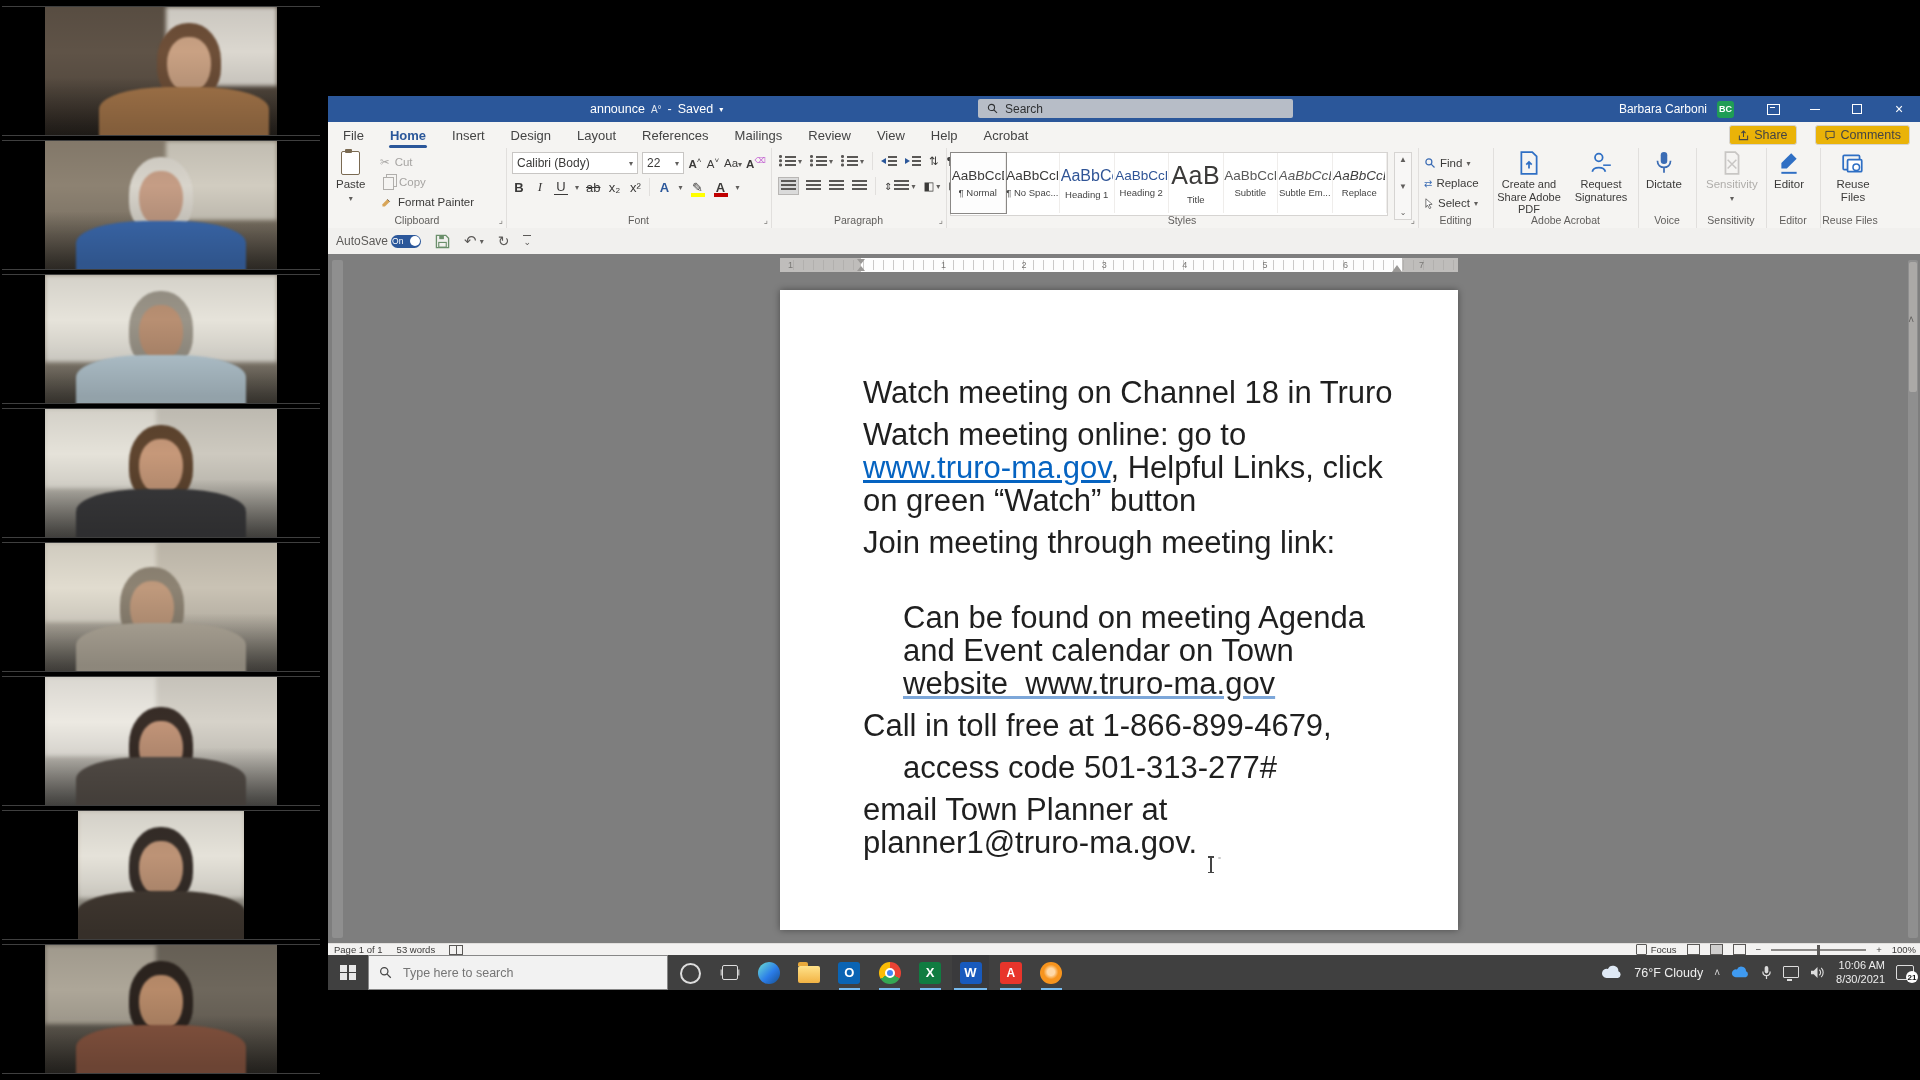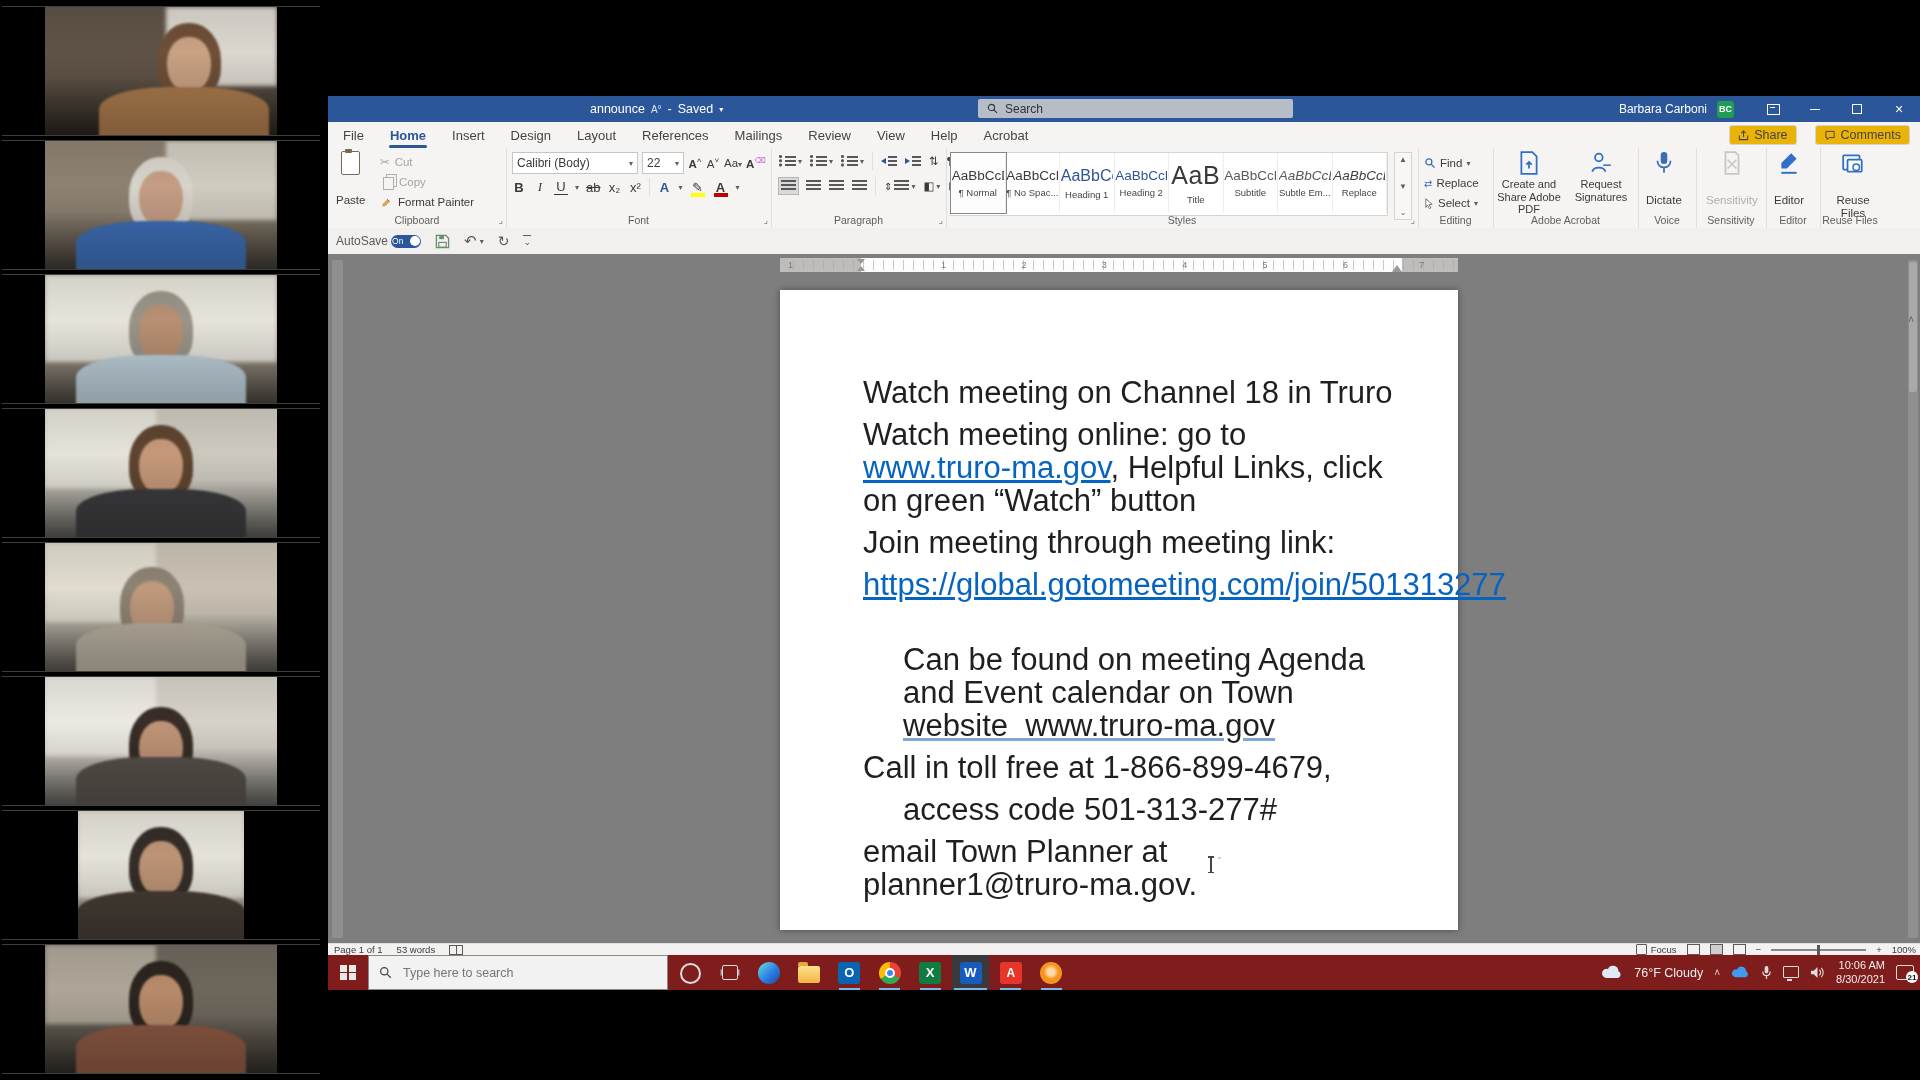--- a/index.html
+++ b/index.html
@@ -67,21 +67,21 @@
   .g-clip{left:0;width:178px;}
   .g-font{left:178px;width:265px;}
   .g-para{left:443px;width:175px;}
   .g-styles{left:618px;width:472px;}
   .g-edit{left:1090px;width:75px;}
   .g-adobe{left:1165px;width:145px;}
   .g-voice{left:1310px;width:58px;}
   .g-sens{left:1368px;width:70px;}
   .g-editor{left:1438px;width:54px;}
   .g-reuse{left:1492px;width:60px;}
-  .bigbtn{position:absolute;top:3px;display:flex;flex-direction:column;align-items:center;gap:19px;text-align:center;line-height:1.15;}
+  .bigbtn{position:absolute;top:3px;display:flex;flex-direction:column;align-items:center;gap:3px;text-align:center;line-height:1.15;}
   .ic-clipboard{width:17px;height:22px;border:1.5px solid #7a6a52;border-radius:2px;background:#fff;position:relative;}
   .ic-clipboard::before{content:"";position:absolute;left:3px;top:-3px;width:7px;height:4px;background:#7a6a52;border-radius:1px;}
   .smallcol{position:absolute;left:52px;top:5px;display:flex;flex-direction:column;gap:2px;}
   .sbtn{display:flex;align-items:center;gap:5px;height:18px;white-space:nowrap;}
   .dis{color:#a6a4a2;}
   .ic-copy{width:9px;height:11px;border:1px solid #b0aeab;background:#f5f4f2;box-shadow:3px -3px 0 -1px #f5f4f2,3px -3px 0 0 #b0aeab;margin-left:3px;margin-top:3px;}
   .combo{display:inline-flex;align-items:center;justify-content:space-between;background:#fff;border:1px solid #c8c6c4;height:20px;padding:0 4px;font-size:12px;}
   .f-row1{position:absolute;left:6px;top:4px;display:flex;align-items:center;gap:4px;}
   .f-row2{position:absolute;left:6px;top:30px;display:flex;align-items:center;gap:7px;font-size:13px;}
   .fbtn{min-width:14px;text-align:center;}
@@ -168,21 +168,21 @@
   .sb-right{position:absolute;right:4px;display:flex;align-items:center;gap:10px;}
   .sb-book{width:12px;height:8px;border:1px solid #5a5856;position:relative;}
   .sb-book::before{content:"";position:absolute;left:50%;top:0;bottom:0;width:1px;background:#5a5856;}
   .focus-ic{width:9px;height:9px;border:1px solid #5a5856;border-radius:1px;}
   .view-ic{width:11px;height:9px;border:1px solid #5a5856;background:#f3f2f1;}
   .view-ic.sel{background:#cfcecd;}
   .zslider{position:relative;width:95px;height:2px;background:#8a8886;}
   .zslider .zthumb{position:absolute;left:48%;top:-4px;width:3.5px;height:10px;background:#5a5856;}
 
   
-  #taskbar{position:absolute;left:328px;top:955px;width:1592px;height:35px;background:#7f1d1d;}
+  #taskbar{position:absolute;left:328px;top:955px;width:1592px;height:35px;background:#404040;}
   #startbtn{position:absolute;left:0;top:0;width:40px;height:35px;display:flex;align-items:center;justify-content:center;}
   .winlogo{display:grid;grid-template-columns:7px 7px;grid-template-rows:7px 7px;gap:1.5px;}
   .winlogo i{background:#e8e8e8;}
   #tb-search{position:absolute;left:40px;top:0;width:300px;height:35px;background:#f2f2f2;border:1px solid #888;
              display:flex;align-items:center;gap:9px;padding-left:10px;box-sizing:border-box;}
   #tb-search input{border:none;background:transparent;outline:none;font-size:12.5px;color:#555;width:230px;font-family:"Liberation Sans",sans-serif;}
   #cortana{position:absolute;left:352px;top:8px;width:17px;height:17px;border:2px solid #ddd;border-radius:50%;}
   #taskview{position:absolute;left:394px;top:10px;width:14px;height:13px;border:1.5px solid #ddd;border-radius:2px;
             box-shadow:-6px 0 0 -4.5px #aaa,6px 0 0 -4.5px #aaa;}
   .tb-app{position:absolute;top:0;width:37px;height:35px;display:flex;align-items:center;justify-content:center;}
@@ -646,21 +646,20 @@
           <span class="rnum" style="left: 402.2px;">4</span>
           <span class="rnum" style="left: 482.6px;">5</span>
           <span class="rnum" style="left: 563px;">6</span>
           <span class="rnum" style="left: 639px;">7</span>
         </div>
       <div id="page">
         <div id="doc-text">
             <p><span>Watch meeting on Channel 18 in Truro</span></p>
             <p><span>Watch meeting online: go to  </span><span class="run-link">www.truro-ma.gov</span><span>, Helpful Links, click on green “Watch” button</span></p>
             <p><span>Join meeting through meeting link:</span></p>
-            <p><span class="run-link">https://global.gotomeeting.com/join/501313277</span></p>
             <div class="blankline"></div>
             <p class="ind1"><span>Can be found on meeting Agenda and Event calendar on Town </span><span class="run-underline">website  www.truro-ma.gov</span></p>
             <p><span>Call in toll free at 1-866-899-4679,</span></p>
             <p class="ind1"><span>access code 501-313-277#</span></p>
             <p><span>email Town Planner at planner1@truro-ma.gov.</span></p>
           </div>
         <div id="caret"></div>
         <div id="caret-mark">⁼</div>
       </div>
       <div id="vscroll">

